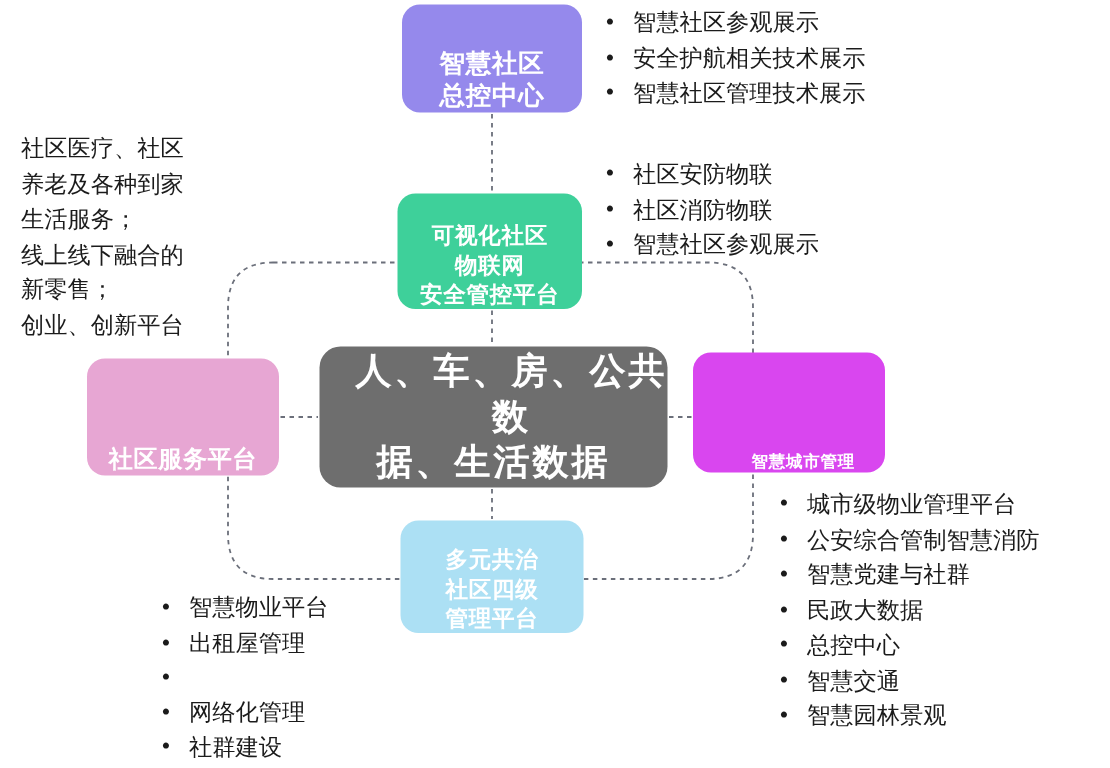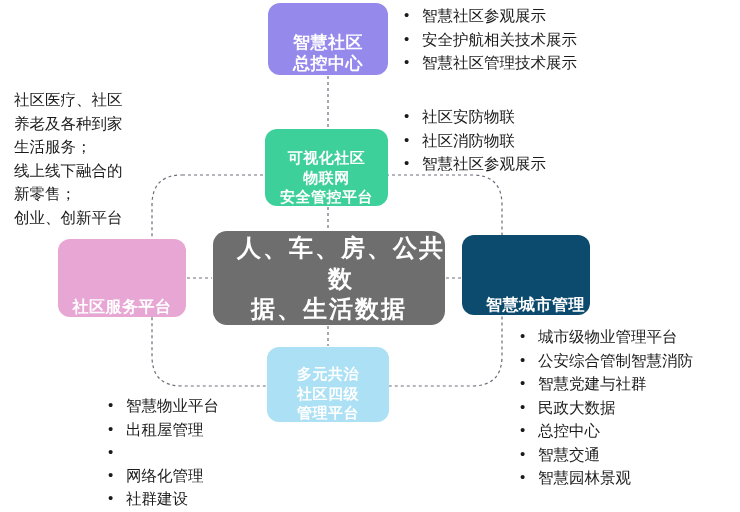--- a/index.html
+++ b/index.html
@@ -80,22 +80,22 @@
     width: 128px;
     height: 78px;
     background: #e7a6d3;
     font-size: 16px;
   }
   #node-right {
     left: 462px;
     top: 235px;
     width: 128px;
     height: 80px;
-    background: #0c4a6e;
-    font-size: 16px;
+    background: #d946ef;
+    font-size: 11px;
     padding-left: 19px;
   }
   #node-bottom {
     left: 267px;
     top: 347px;
     width: 122px;
     height: 75px;
     background: #ace0f4;
     font-size: 15px;
   }

